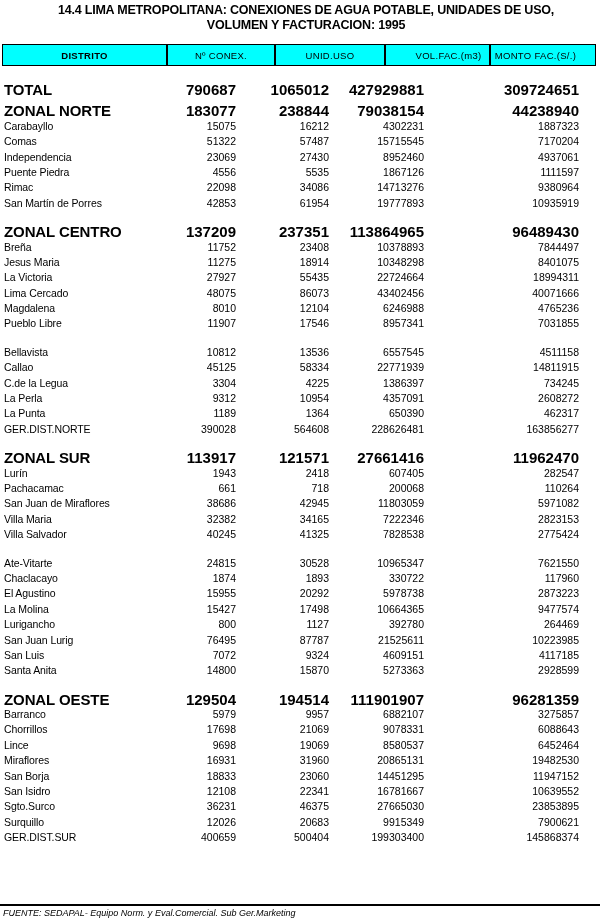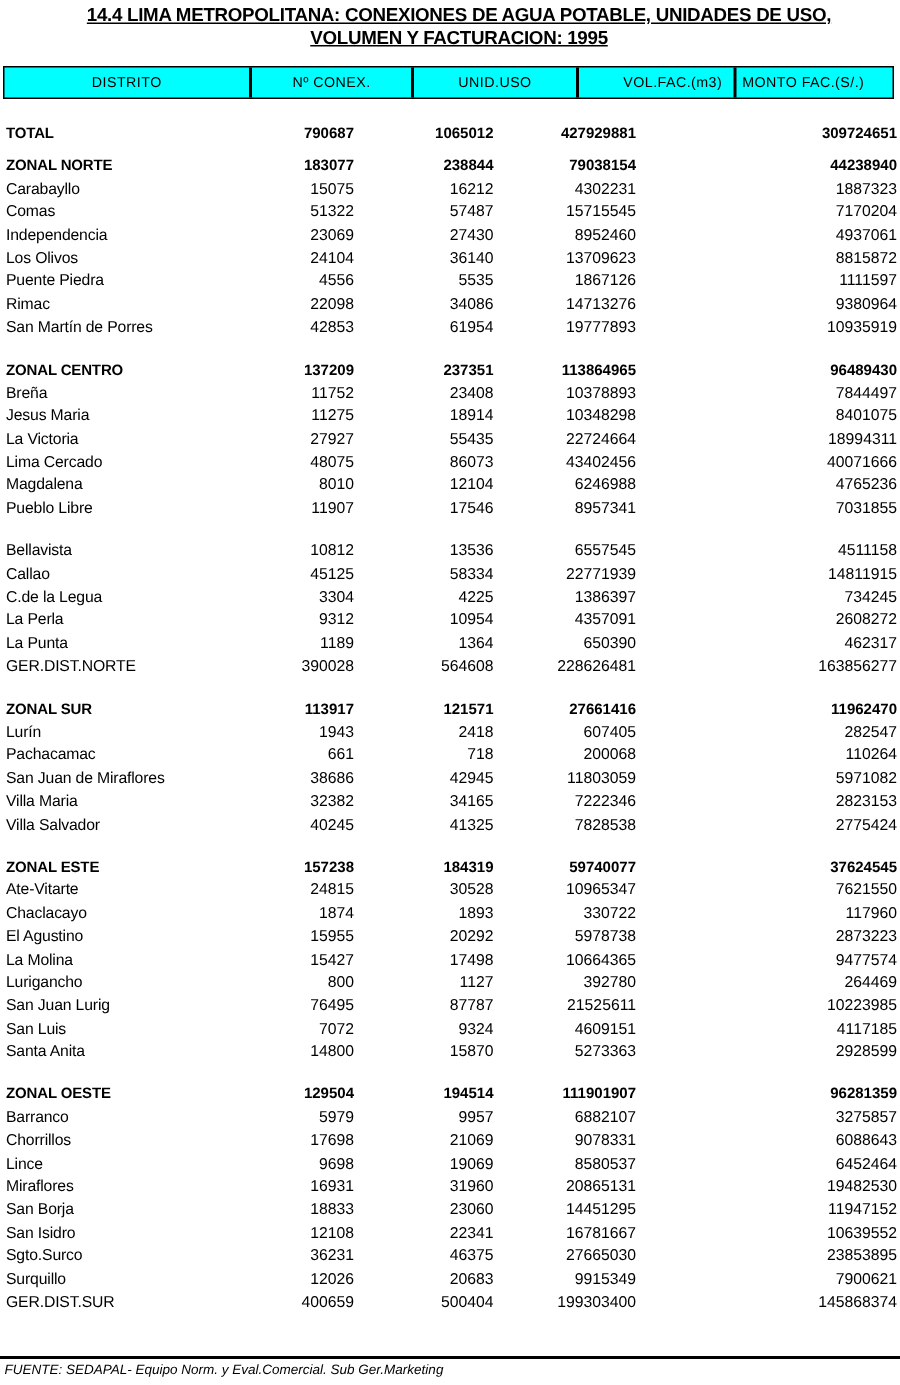--- a/index.html
+++ b/index.html
@@ -1,28 +1,28 @@
 <!DOCTYPE html>
 <html><head>
   <meta charset="utf-8">
   <style>
     html, body { margin: 0; padding: 0; background: #ffffff; }
     body { width: 600px; height: 923px; position: relative; overflow: hidden; font-family: "Liberation Sans", sans-serif; color: #000; }
-    .title { position: absolute; left: 0; width: 572px; top: 3px; text-align: center; font-weight: bold; font-size: 12.5px; line-height: 15px; letter-spacing: -0.2px; text-decoration: underline; }
+    .title { position: absolute; left: 0; width: 572px; top: 3px; text-align: center; font-weight: bold; font-size: 12.5px; line-height: 15px; letter-spacing: -0.2px; }
     .title div { padding-left: 40px; }
     .hdr { position: absolute; left: 2px; top: 44px; width: 594px; height: 22px; background: #00ffff; border: 1.5px solid #000; box-sizing: border-box; display: flex; }
     .hdr .c { font-size: 9.5px; display: flex; align-items: center; justify-content: center; border-right: 2px solid #000; box-sizing: border-box; height: 100%; letter-spacing: 0.3px; }
     .hdr .c:last-child { border-right: none; }
-    .c0 { width: 165px; } .c1 { width: 108px; } .c2 { width: 110px; } .c3 { width: 105px; padding-left: 22px; } .c4 { width: 89px; }
+    .c0 { width: 165px; font-weight: bold; } .c1 { width: 108px; } .c2 { width: 110px; } .c3 { width: 105px; padding-left: 22px; } .c4 { width: 89px; }
     .rows { position: absolute; left: 0; top: 82px; width: 600px; }
     .row { position: relative; height: 15.4px; font-size: 10.5px; line-height: 15.4px; }
     .row span { position: absolute; top: 0; }
     .row .name { left: 4px; letter-spacing: -0.1px; }
-    .row .v1 { right: 364px; margin-left: 20px; } .row .v2 { right: 271px; } .row .v3 { right: 176px; } .row .v4 { right: 2px; text-align: right; }
-    .row.bold { font-weight: bold; font-size: 10px; }
+    .row .v1 { right: 364px; margin-left: 20px; } .row .v2 { right: 271px; } .row .v3 { right: 176px; } .row .v4 { right: 21px; text-align: right; }
+    .row.bold { font-weight: bold; font-size: 15px; }
     .gap { height: 13px; }
     .gap-total { height: 6px; }
     .rule { position: absolute; left: 0; width: 600px; top: 904px; height: 1.5px; background: #000; }
     .source { position: absolute; left: 3px; top: 908px; font-size: 9px; font-style: italic; }
   </style>
 </head>
 <body>
 
 <div class="title">
   <div>14.4 LIMA METROPOLITANA: CONEXIONES DE AGUA POTABLE, UNIDADES DE USO,</div>
@@ -68,27 +68,20 @@
       <span class="v4">7170204</span>
     </div>
     <div class="row">
       <span class="name">Independencia</span>
       <span class="v1">23069</span>
       <span class="v2">27430</span>
       <span class="v3">8952460</span>
       <span class="v4">4937061</span>
     </div>
     <div class="row">
-      <span class="name">Los Olivos</span>
-      <span class="v1">24104</span>
-      <span class="v2">36140</span>
-      <span class="v3">13709623</span>
-      <span class="v4">8815872</span>
-    </div>
-    <div class="row">
       <span class="name">Puente Piedra</span>
       <span class="v1">4556</span>
       <span class="v2">5535</span>
       <span class="v3">1867126</span>
       <span class="v4">1111597</span>
     </div>
     <div class="row">
       <span class="name">Rimac</span>
       <span class="v1">22098</span>
       <span class="v2">34086</span>
@@ -232,27 +225,20 @@
       <span class="v4">2823153</span>
     </div>
     <div class="row">
       <span class="name">Villa Salvador</span>
       <span class="v1">40245</span>
       <span class="v2">41325</span>
       <span class="v3">7828538</span>
       <span class="v4">2775424</span>
     </div>
     <div class="gap"></div>
-    <div class="row bold">
-      <span class="name">ZONAL ESTE</span>
-      <span class="v1">157238</span>
-      <span class="v2">184319</span>
-      <span class="v3">59740077</span>
-      <span class="v4">37624545</span>
-    </div>
     <div class="row">
       <span class="name">Ate-Vitarte</span>
       <span class="v1">24815</span>
       <span class="v2">30528</span>
       <span class="v3">10965347</span>
       <span class="v4">7621550</span>
     </div>
     <div class="row">
       <span class="name">Chaclacayo</span>
       <span class="v1">1874</span>

